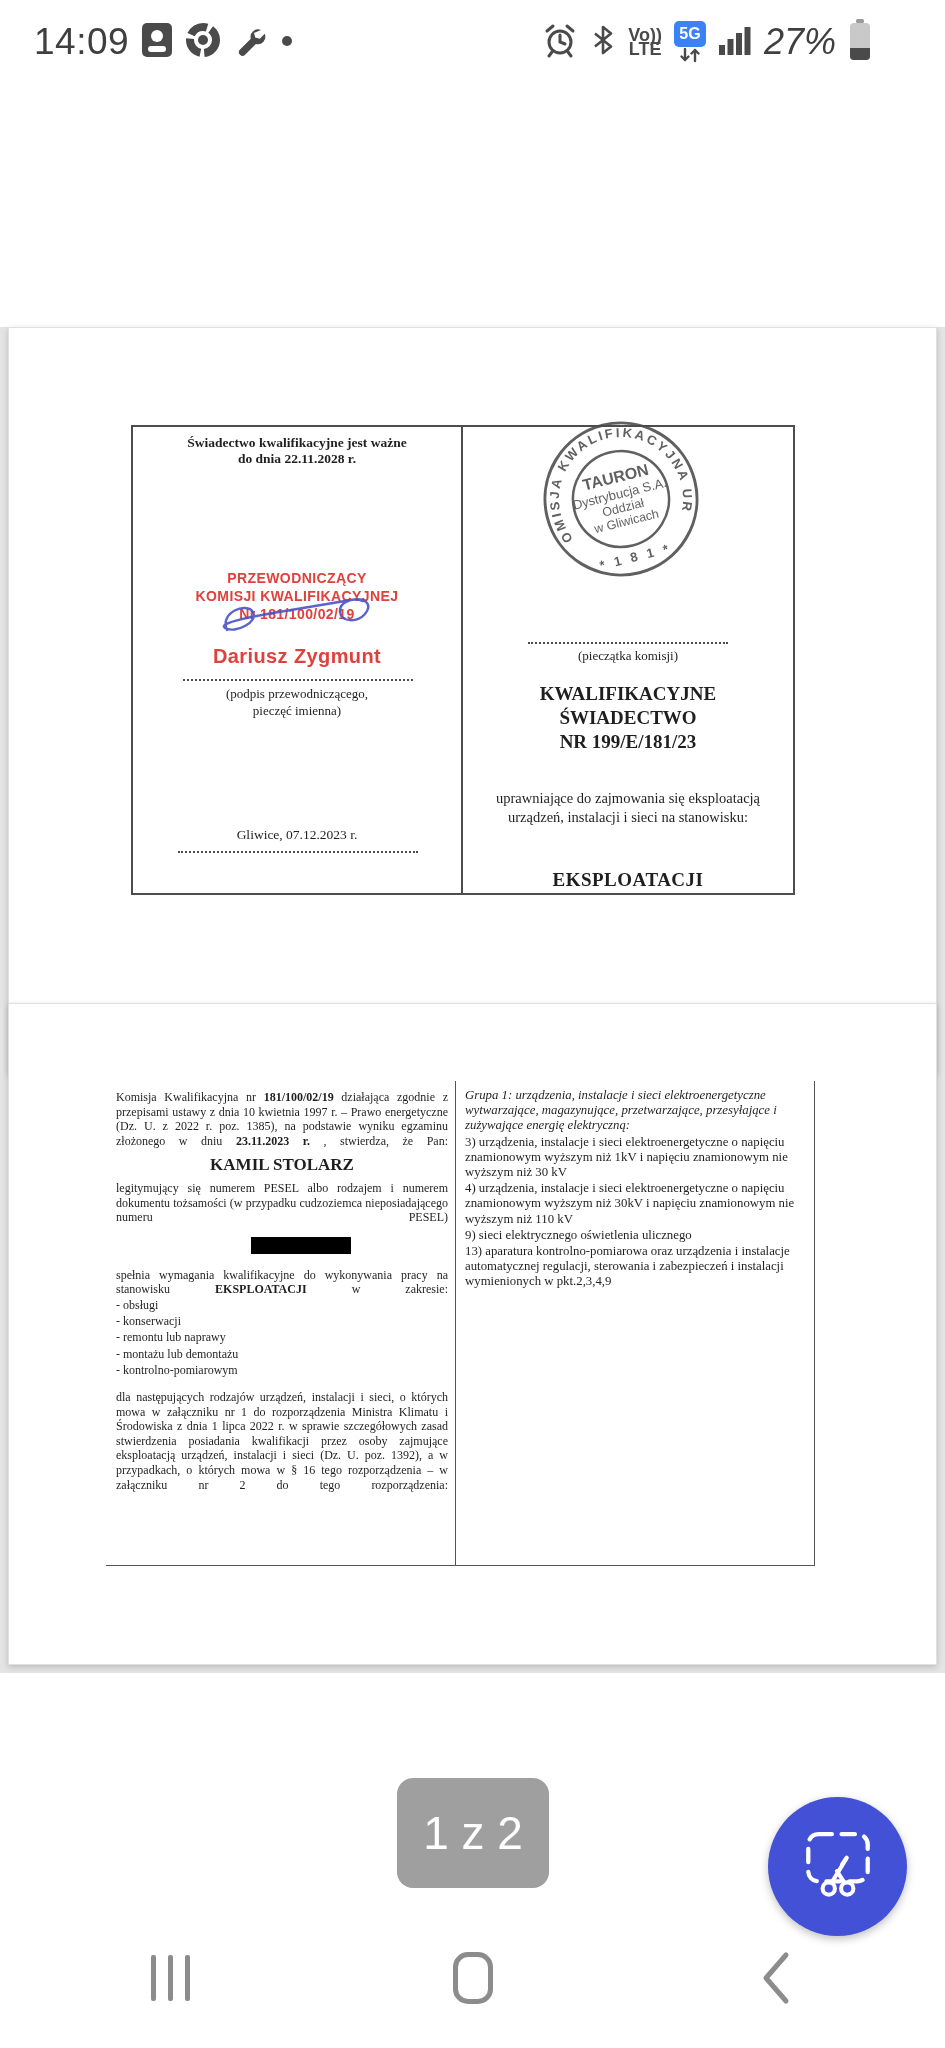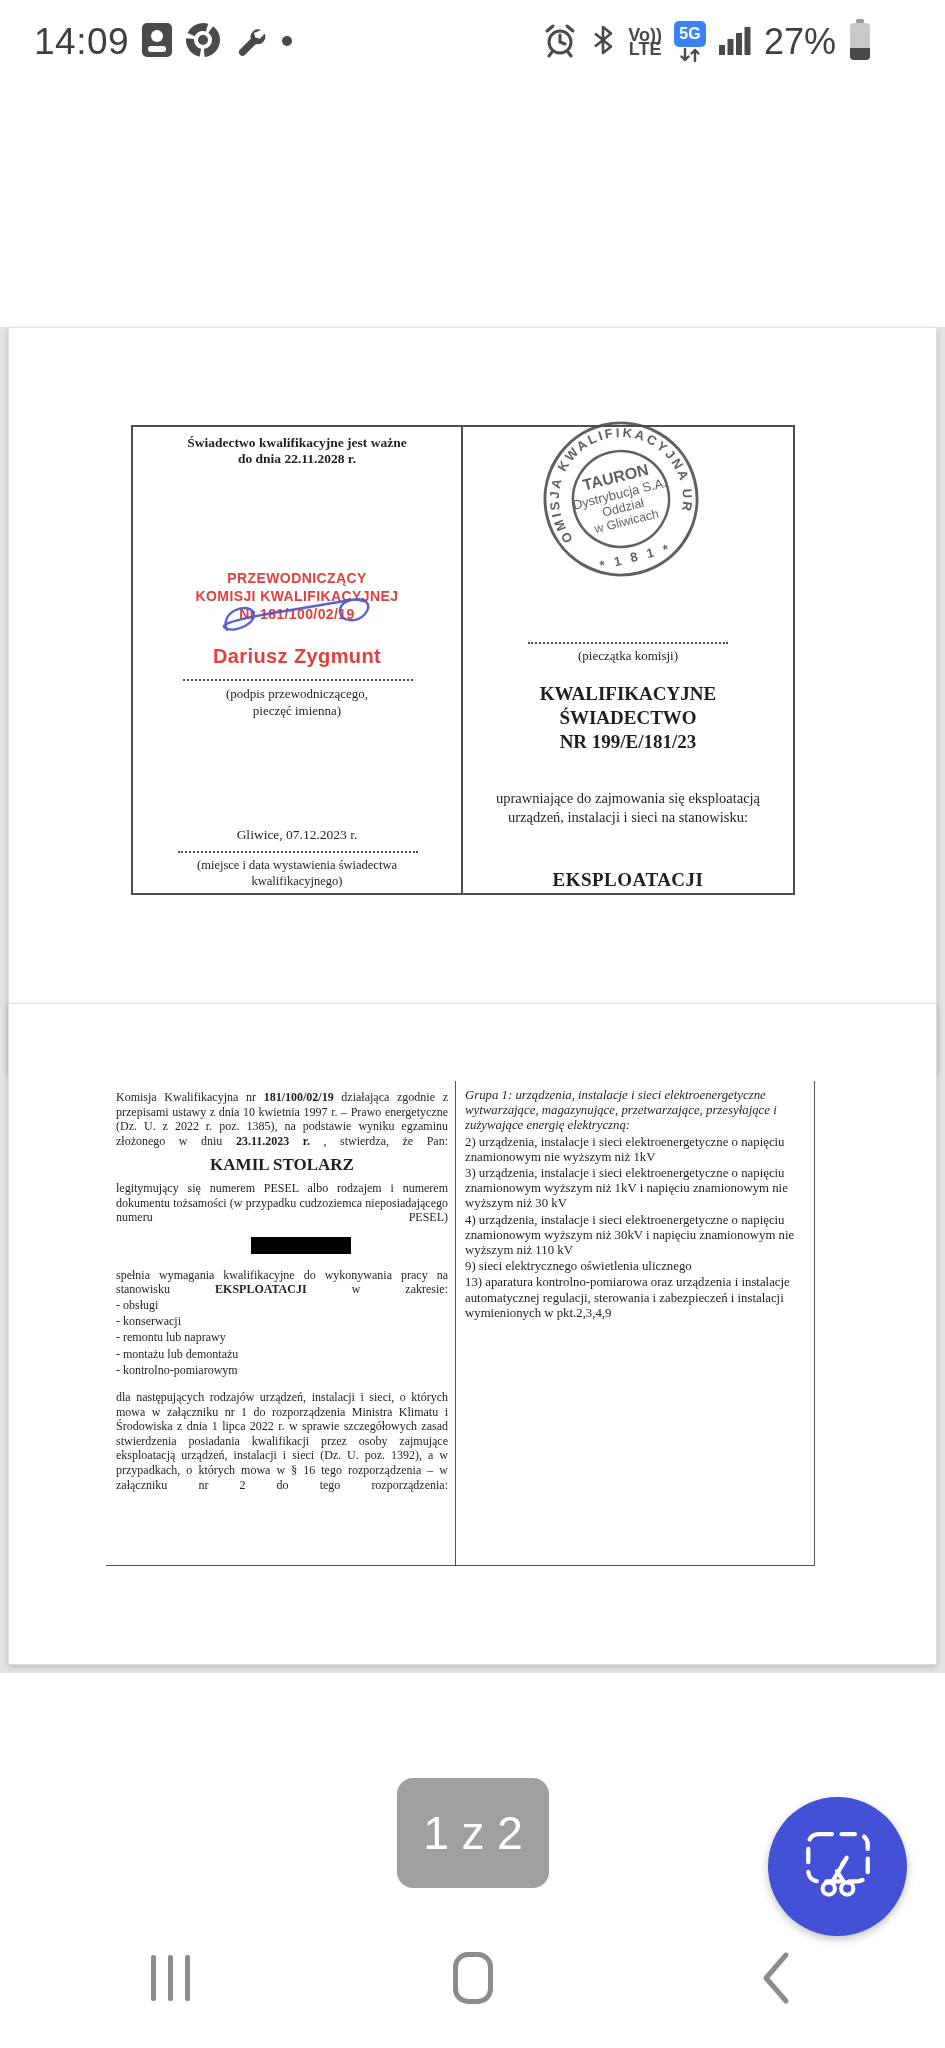--- a/index.html
+++ b/index.html
@@ -3,21 +3,21 @@
 <meta charset="utf-8">
 <style>
   html,body{margin:0;padding:0;background:#fff;}
   .screen{position:relative;width:945px;height:2048px;background:#ffffff;overflow:hidden;
           font-family:"Liberation Sans",sans-serif;}
   
   .status-bar{position:absolute;top:14px;left:0;width:906px;height:56px;display:flex;
               align-items:center;justify-content:space-between;padding:0 34px;box-sizing:border-box;color:#454545;}
   .sb-left,.sb-right{display:flex;align-items:center;gap:12px;}
   .sb-time{font-size:37px;letter-spacing:.5px;color:#3f3f3f;}
-  .sb-pct{font-size:36px;color:#3f3f3f;}
+  .sb-pct{font-size:36px;color:#3f3f3f;font-style:italic;}
   .volte{display:flex;flex-direction:column;align-items:center;line-height:14px;font-weight:bold;font-size:18px;color:#4a4a4a;}
   .badge5g{display:flex;flex-direction:column;align-items:center;gap:1px;}
   .badge5g .box{width:32px;height:26px;border-radius:5px;background:#3b82f6;color:#fff;font-weight:bold;
                 font-size:16px;display:flex;align-items:center;justify-content:center;}
   
   .viewer{position:absolute;top:327px;left:0;width:945px;height:1346px;background:#e4e4e4;}
   .card{position:absolute;left:8px;width:929px;background:#fff;border:1px solid #e0e0e0;
         box-shadow:0 2px 6px rgba(0,0,0,.18);box-sizing:border-box;}
   .card1{top:0;height:747px;}
   .card2{top:676px;height:662px;}
@@ -174,24 +174,20 @@
           <svg class="sig-svg" width="180" height="60" viewBox="0 0 180 60">
             <path d="M14,38 C6,20 34,10 40,20 C46,30 22,42 12,36 C4,31 40,24 78,18 L138,8 C152,5 160,12 152,22 C144,31 128,30 127,20 C126,11 138,5 150,9" fill="none" stroke="#4a52c8" stroke-width="2.4" stroke-linecap="round" opacity=".9"></path>
           </svg>
           <div class="dotline dl-sign"></div>
           <div class="cap-sign center">
             <div>(podpis przewodniczącego,</div>
             <div>pieczęć imienna)</div>
           </div>
           <div class="issue-date center">Gliwice, 07.12.2023 r.</div>
           <div class="dotline dl-issue"></div>
-          <div class="cap-issue center">
-            <div>(miejsce i data wystawienia świadectwa</div>
-            <div>kwalifikacyjnego)</div>
-          </div>
         </div>
 
         <div class="panel pR">
           <svg class="stamp-wrap" viewBox="0 0 170 170">
             <defs>
               <path id="ringArc" d="M 31.3,116 A 62,62 0 1 1 138.7,116" fill="none"></path>
             </defs>
             <circle cx="85" cy="85" r="76" fill="none" stroke="#4b4b4b" stroke-width="3"></circle>
             <circle cx="85" cy="85" r="48" fill="none" stroke="#4b4b4b" stroke-width="2.5"></circle>
             <text font-family="Liberation Sans, sans-serif" font-size="13" font-weight="bold" fill="#4b4b4b" letter-spacing="2.5">
@@ -233,21 +229,20 @@
             <div>- konserwacji</div>
             <div>- remontu lub naprawy</div>
             <div>- montażu lub demontażu</div>
             <div>- kontrolno-pomiarowym</div>
           </div>
           <div class="just mt12">dla następujących rodzajów urządzeń, instalacji i sieci, o których mowa w załączniku nr 1 do rozporządzenia Ministra Klimatu i Środowiska z dnia 1 lipca 2022 r. w sprawie szczegółowych zasad stwierdzenia posiadania kwalifikacji przez osoby zajmujące eksploatacją urządzeń, instalacji i sieci (Dz. U. poz. 1392), a w przypadkach, o których mowa w § 16 tego rozporządzenia – w załączniku nr 2 do tego rozporządzenia:</div>
         </div>
 
         <div class="colR">
           <p class="grupa">Grupa 1: urządzenia, instalacje i sieci elektroenergetyczne wytwarzające, magazynujące, przetwarzające, przesyłające i zużywające energię elektryczną:</p>
-          <p>2) urządzenia, instalacje i sieci elektroenergetyczne o napięciu znamionowym nie wyższym niż 1kV</p>
           <p>3) urządzenia, instalacje i sieci elektroenergetyczne o napięciu znamionowym wyższym niż 1kV i napięciu znamionowym nie wyższym niż 30 kV</p>
           <p>4) urządzenia, instalacje i sieci elektroenergetyczne o napięciu znamionowym wyższym niż 30kV i napięciu znamionowym nie wyższym niż 110 kV</p>
           <p>9) sieci elektrycznego oświetlenia ulicznego</p>
           <p>13) aparatura kontrolno-pomiarowa oraz urządzenia i instalacje automatycznej regulacji, sterowania i zabezpieczeń i instalacji wymienionych w pkt.2,3,4,9</p>
         </div>
       </div>
     </div>
 
     <div class="fab">
       <svg width="82" height="82" viewBox="0 0 80 80">

